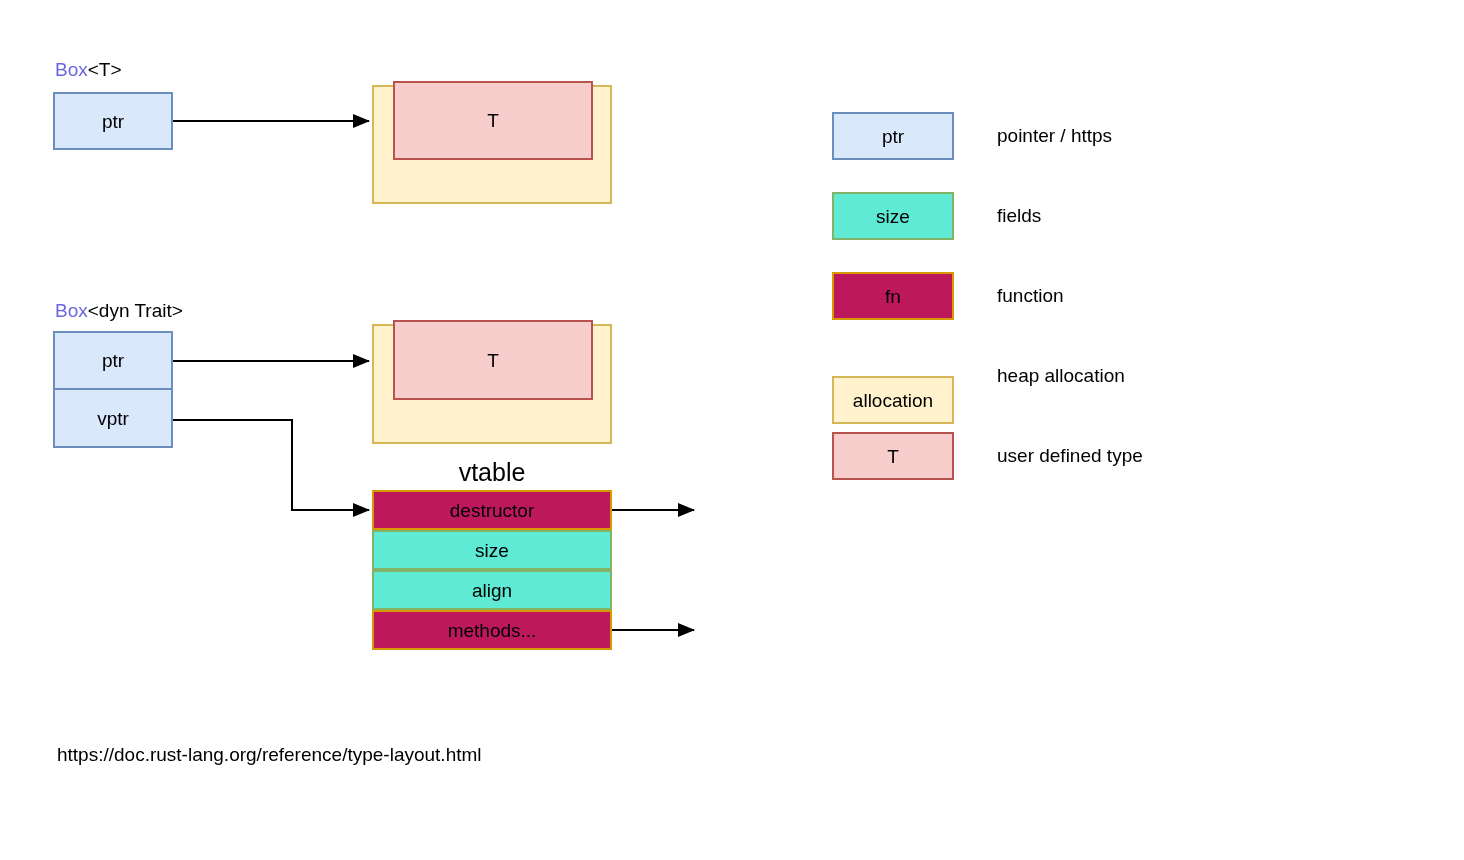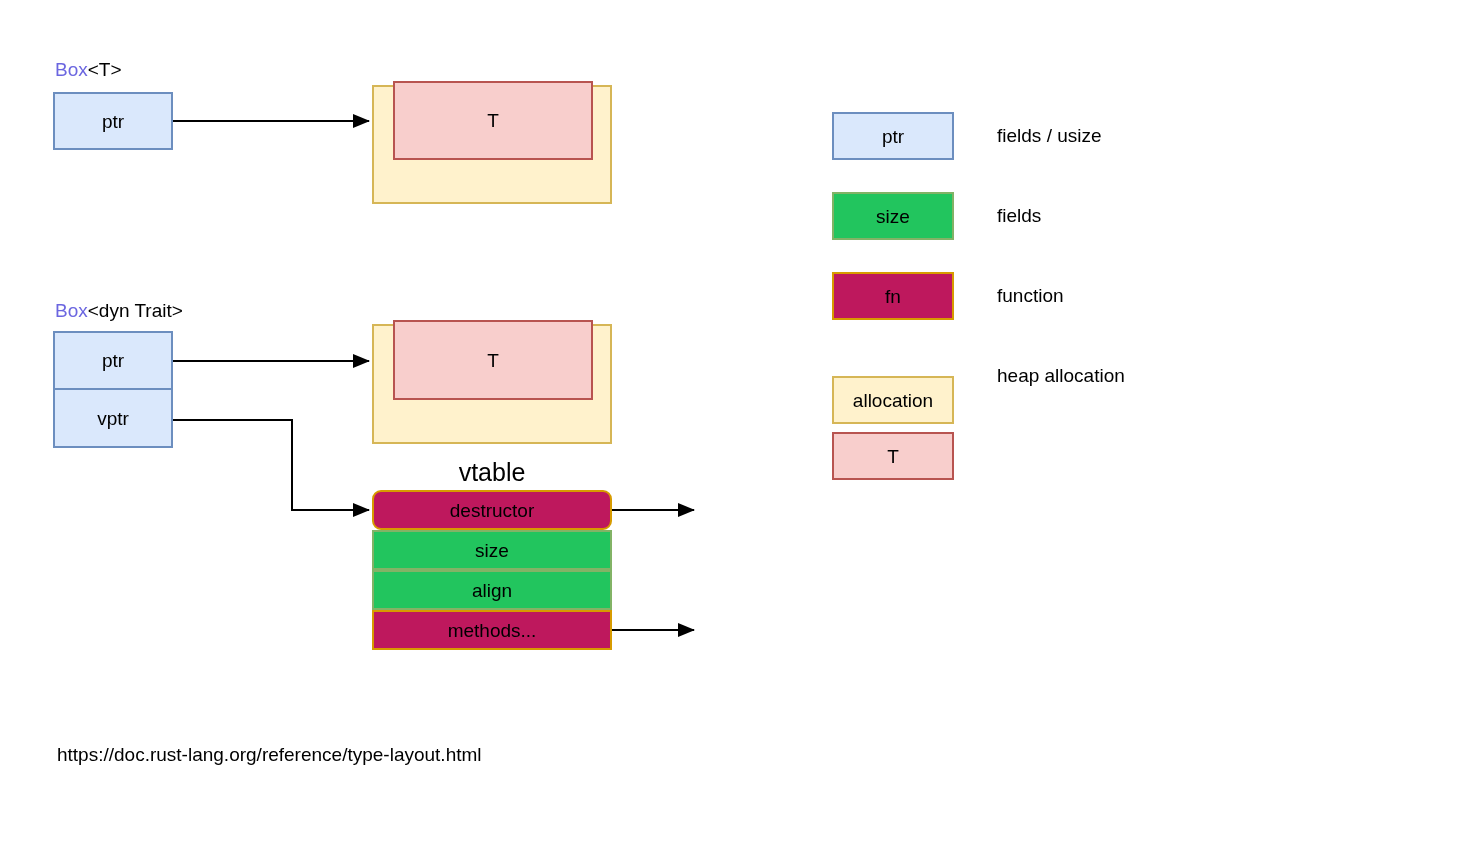--- a/index.html
+++ b/index.html
@@ -33,21 +33,21 @@
     position: absolute;
     box-sizing: border-box;
     display: flex;
     align-items: center;
     justify-content: center;
     font-size: 19px;
     line-height: 1;
     text-align: center;
   }
   .pointer    { background: #dae8fc; border: 2px solid #6c8ebf; }
-  .field      { background: #22c55e; border: 2px solid #82b366; }
+  .field      { background: #5eead4; border: 2px solid #82b366; }
   .fn         { background: #be185d; border: 2px solid #d79b00; }
   .allocation { background: #fff2cc; border: 2px solid #d6b656; margin-top: 24px; }
   .usertype   { background: #f8cecc; border: 2px solid #b85450; }
 
   .diagram-title {
     position: absolute;
     font-size: 19px;
     line-height: 1.2;
     white-space: nowrap;
   }
@@ -121,40 +121,41 @@
 
   <div class="diagram-title" style="left:55px; top:300px;text-align:center;">
     <span class="kw">Box</span><span>&lt;dyn Trait&gt;</span>
   </div>
   <div class="node pointer" style="left:53px; top:331px; width:120px; height:59px;">ptr</div>
   <div class="node pointer" style="left:53px; top:388px; width:120px; height:60px;">vptr</div>
   <div class="node allocation" style="left:372px; top:300px; width:240px; height:120px;"></div>
   <div class="node usertype" style="left:393px; top:320px; width:200px; height:80px;">T</div>
 
   <div class="vtable-title">vtable</div>
-  <div class="node fn" style="left:372px; top:490px; width:240px; height:40px;border-radius:9px;">destructor</div>
+  <div class="node fn" style="left:372px; top:490px; width:240px; height:40px;">destructor</div>
   <div class="node field" style="left:372px; top:530px; width:240px; height:40px;">size</div>
   <div class="node fn" style="left:372px; top:610px; width:240px; height:40px;">methods...</div>
   <div class="node field" style="left:372px; top:570px; width:240px; height:40px;">align</div>
 
   <div class="legend-row" style="top:112px;">
     <div class="node legend-swatch pointer">ptr</div>
-    <div class="legend-desc">fields / usize</div>
+    <div class="legend-desc">pointer / https</div>
   </div>
   <div class="legend-row" style="top:192px;">
     <div class="node legend-swatch field">size</div>
     <div class="legend-desc">fields</div>
   </div>
   <div class="legend-row" style="top:272px;">
     <div class="node legend-swatch fn">fn</div>
     <div class="legend-desc">function</div>
   </div>
   <div class="legend-row" style="top:352px;">
     <div class="node legend-swatch allocation">allocation</div>
     <div class="legend-desc">heap allocation</div>
   </div>
   <div class="legend-row" style="top:432px;">
     <div class="node legend-swatch usertype">T</div>
+    <div class="legend-desc">user defined type</div>
   </div>
 
   <div class="footer-url">https://doc.rust-lang.org/reference/type-layout.html</div>
 
 </div>
 
 </body></html>

